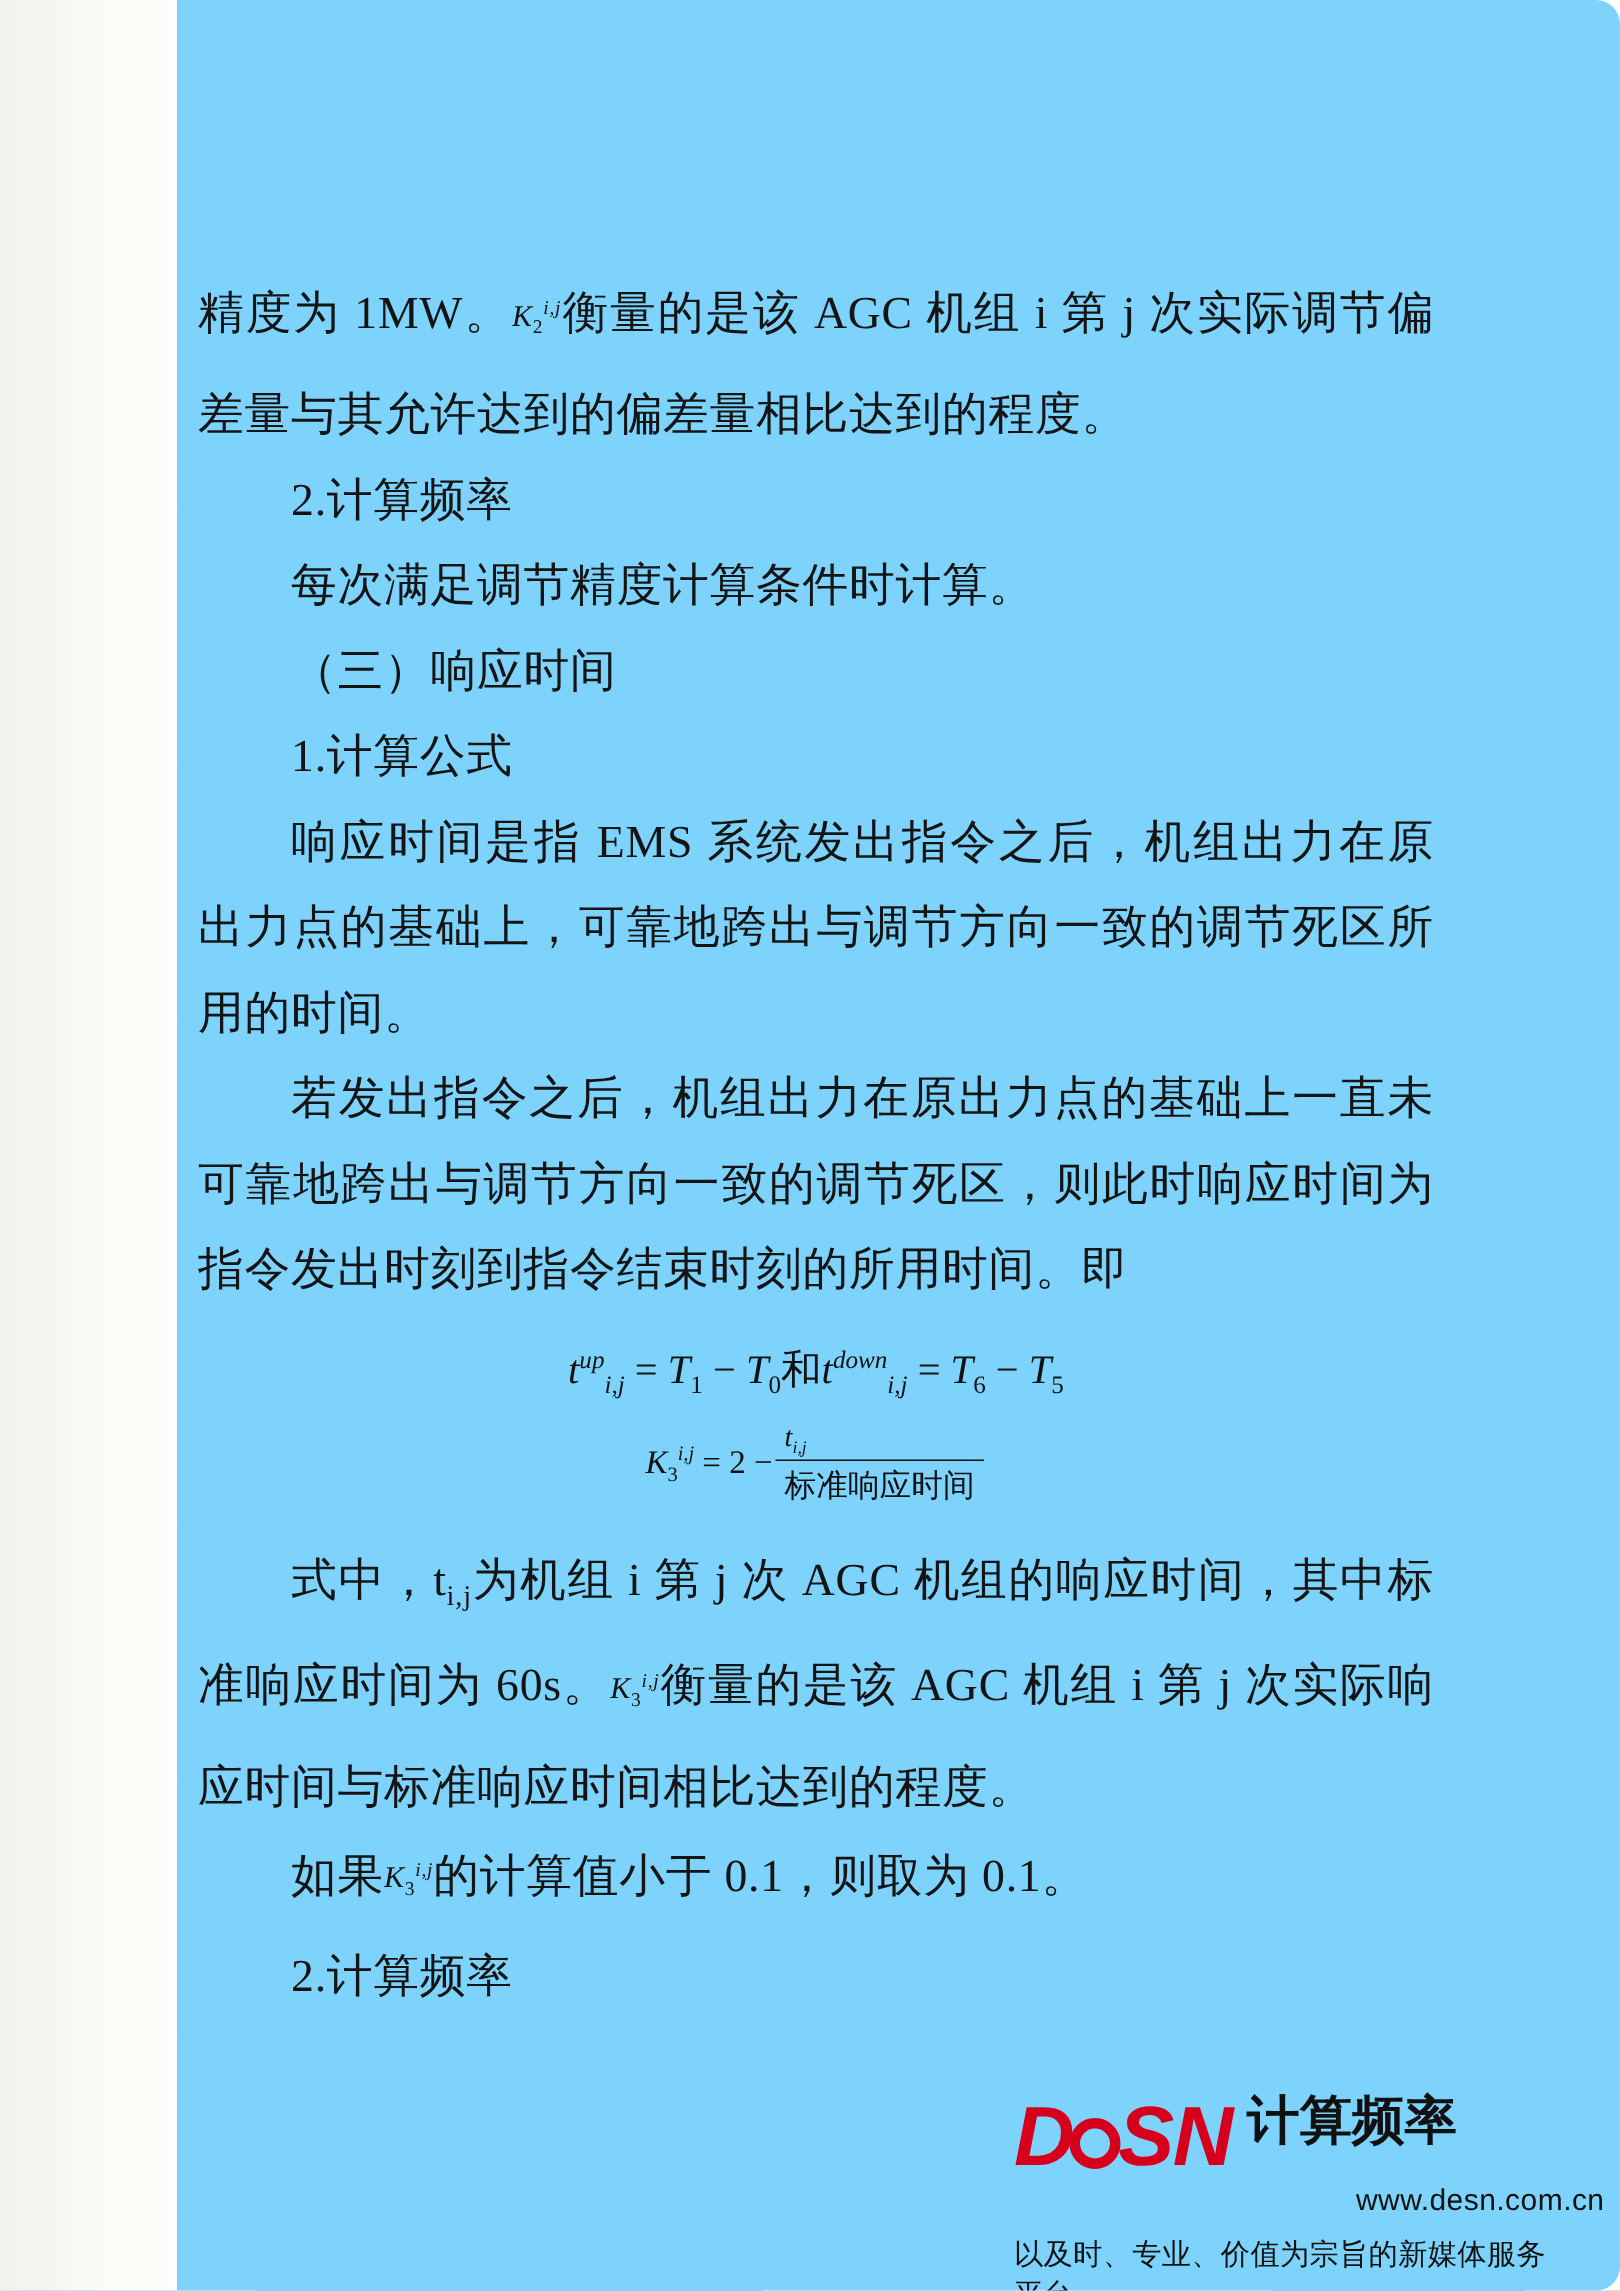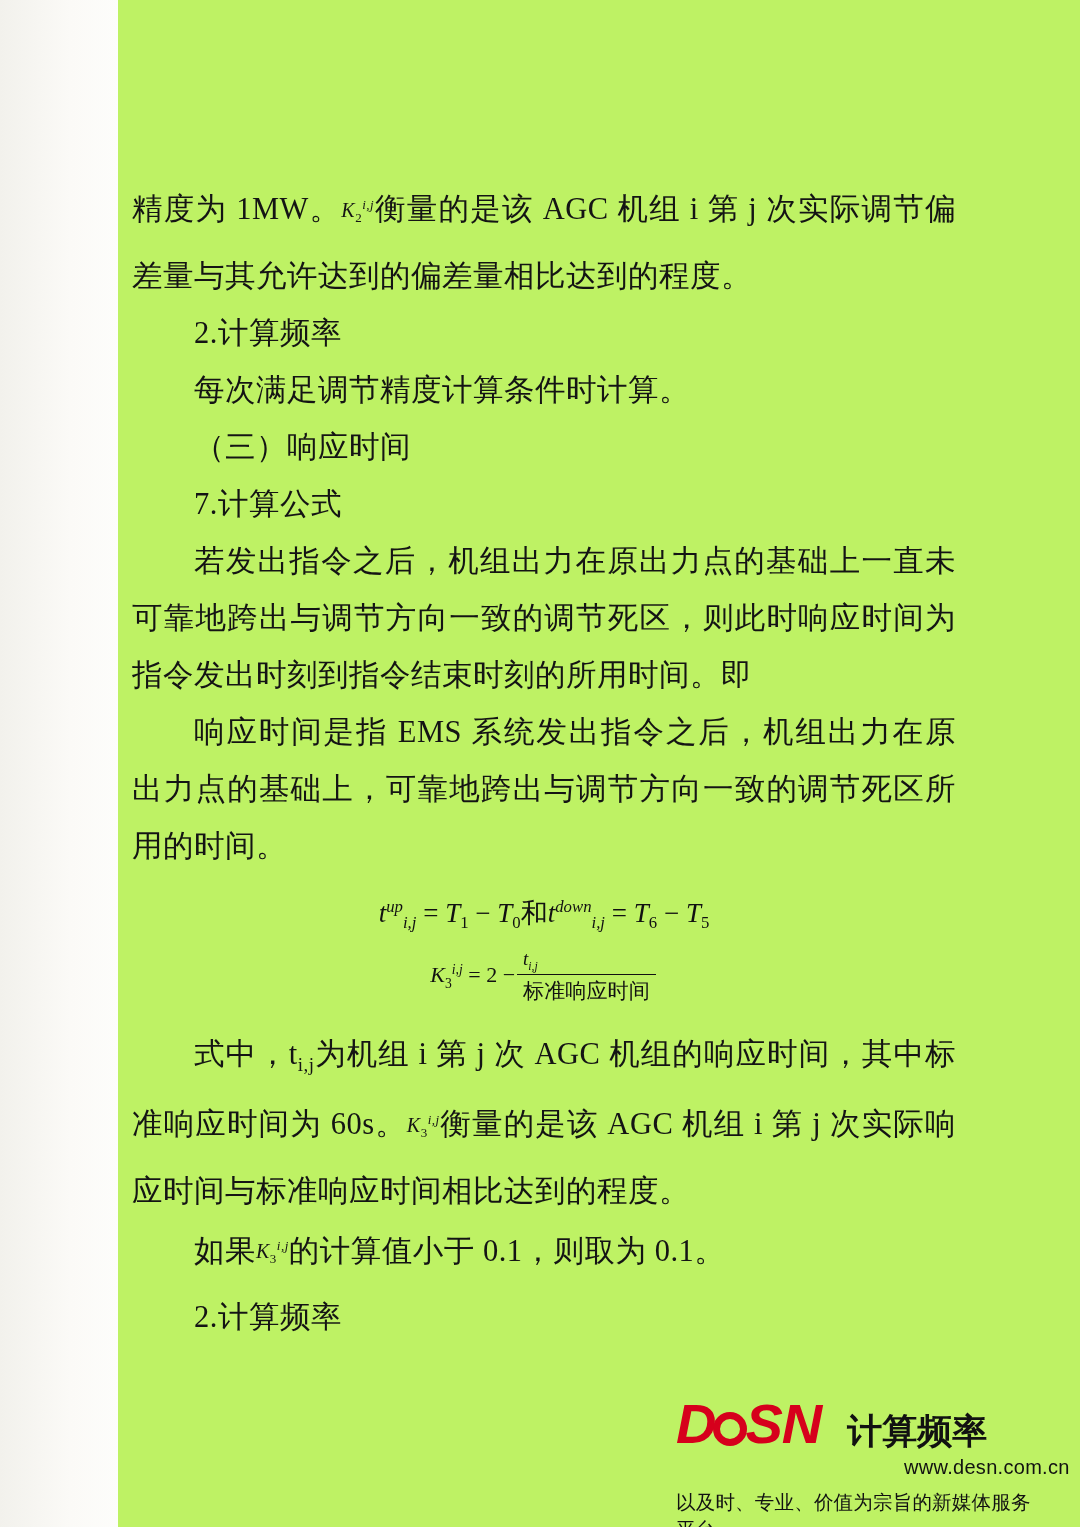--- a/index.html
+++ b/index.html
@@ -13,21 +13,22 @@
     font-family: "Liberation Serif", "DejaVu Serif", serif;
     color: #1a1a1a;
     position: relative;
     overflow: hidden;
   }
 
   
   .page {
     position: absolute;
     inset: 0;
-    background: #bef264;
+    background: #7dd3fc;
+    border-radius: 16px;
   }
   .page-shadow-left {
     position: absolute;
     left: 0; top: 0; bottom: 0;
     width: 118px;
     background: linear-gradient(to right, #f2f1ec 0%, #fbfaf7 60%, #fdfdfb 100%);
   }
 
   .content {
     position: absolute;
@@ -119,22 +120,22 @@
   
   .footer {
     position: absolute;
     left: 676px;
     top: 1396px;
     width: 360px;
     text-align: left;
   }
   .logo-row {
     display: flex;
-    align-items: flex-end;
-    gap: 26px;
+    align-items: flex-start;
+    gap: 10px;
   }
   .desn {
     font-family: "Liberation Sans", sans-serif;
     font-weight: bold;
     font-style: italic;
     font-size: 56px;
     letter-spacing: -1px;
     color: #d6001c;
     line-height: 1;
     position: relative;
@@ -185,25 +186,25 @@
     <p class="para">
       <span>精度为 1MW。</span><span class="sup-k"><span>K</span><span class="sub">2</span><span class="sup">i,j</span></span><span>衡量的是该 AGC 机组 i 第 j 次实际调节偏差量与其允许达到的偏差量相比达到的程度。</span>
     </p>
 
     <p class="para indent">2.计算频率</p>
 
     <p class="para indent">每次满足调节精度计算条件时计算。</p>
 
     <p class="para indent">（三）响应时间</p>
 
-    <p class="para indent">7.计算公式</p>
+    <p class="para indent">1.计算公式</p>
+
+    <p class="para indent">响应时间是指 EMS 系统发出指令之后，机组出力在原出力点的基础上，可靠地跨出与调节方向一致的调节死区所用的时间。</p>
 
     <p class="para indent">若发出指令之后，机组出力在原出力点的基础上一直未可靠地跨出与调节方向一致的调节死区，则此时响应时间为指令发出时刻到指令结束时刻的所用时间。即</p>
-
-    <p class="para indent">响应时间是指 EMS 系统发出指令之后，机组出力在原出力点的基础上，可靠地跨出与调节方向一致的调节死区所用的时间。</p>
 
     <div class="formula formula-1">
       <span class="it">t</span><span class="sup-s">up</span><span class="sub-s">i,j</span>
       <span>=</span>
       <span class="it">T</span><span class="sub-n">1</span>
       <span>−</span>
       <span class="it">T</span><span class="sub-n">0</span><span>和</span><span class="it">t</span><span class="sup-s">down</span><span class="sub-s">i,j</span>
       <span>=</span>
       <span class="it">T</span><span class="sub-n">6</span>
       <span>−</span>

